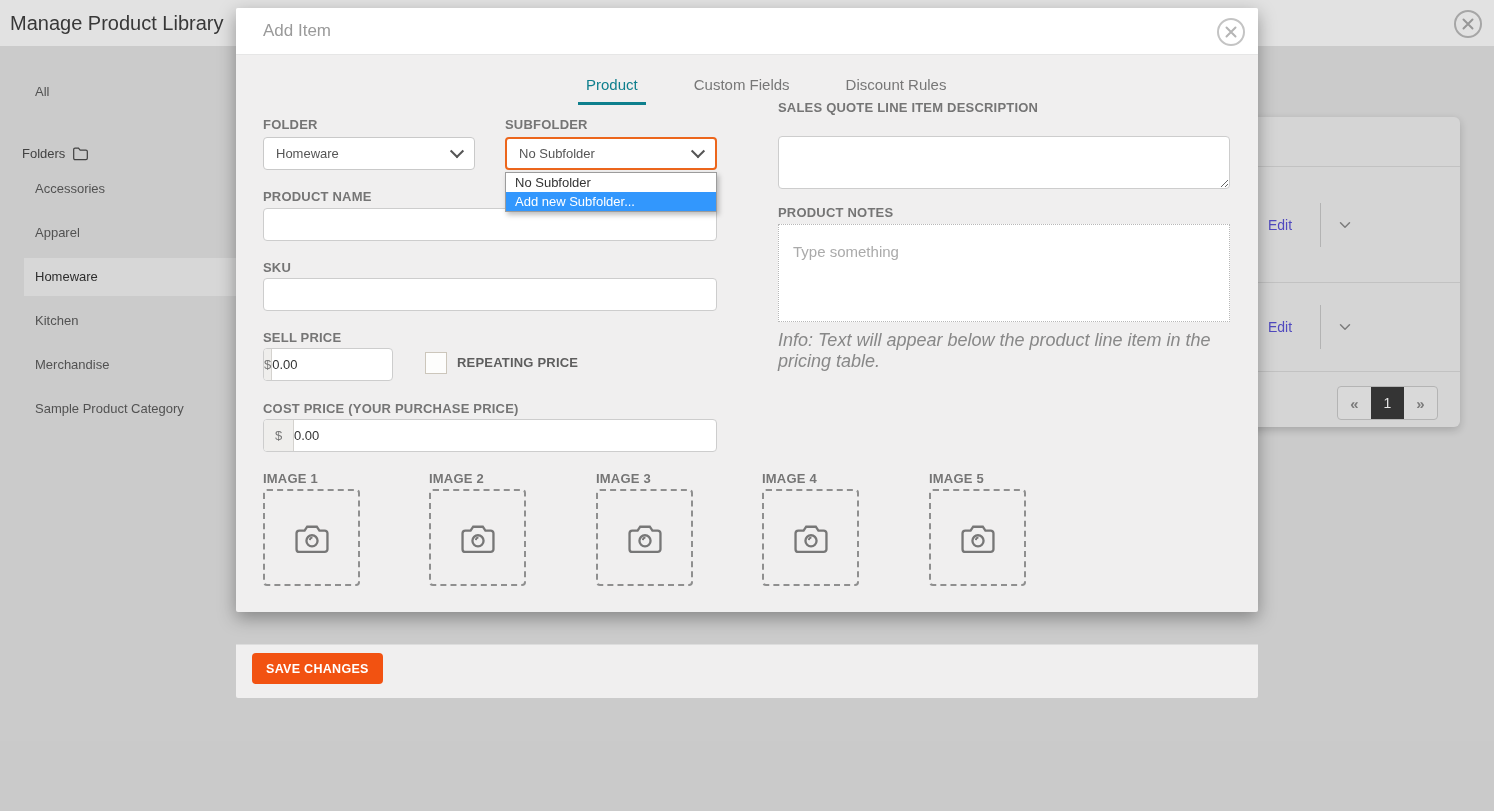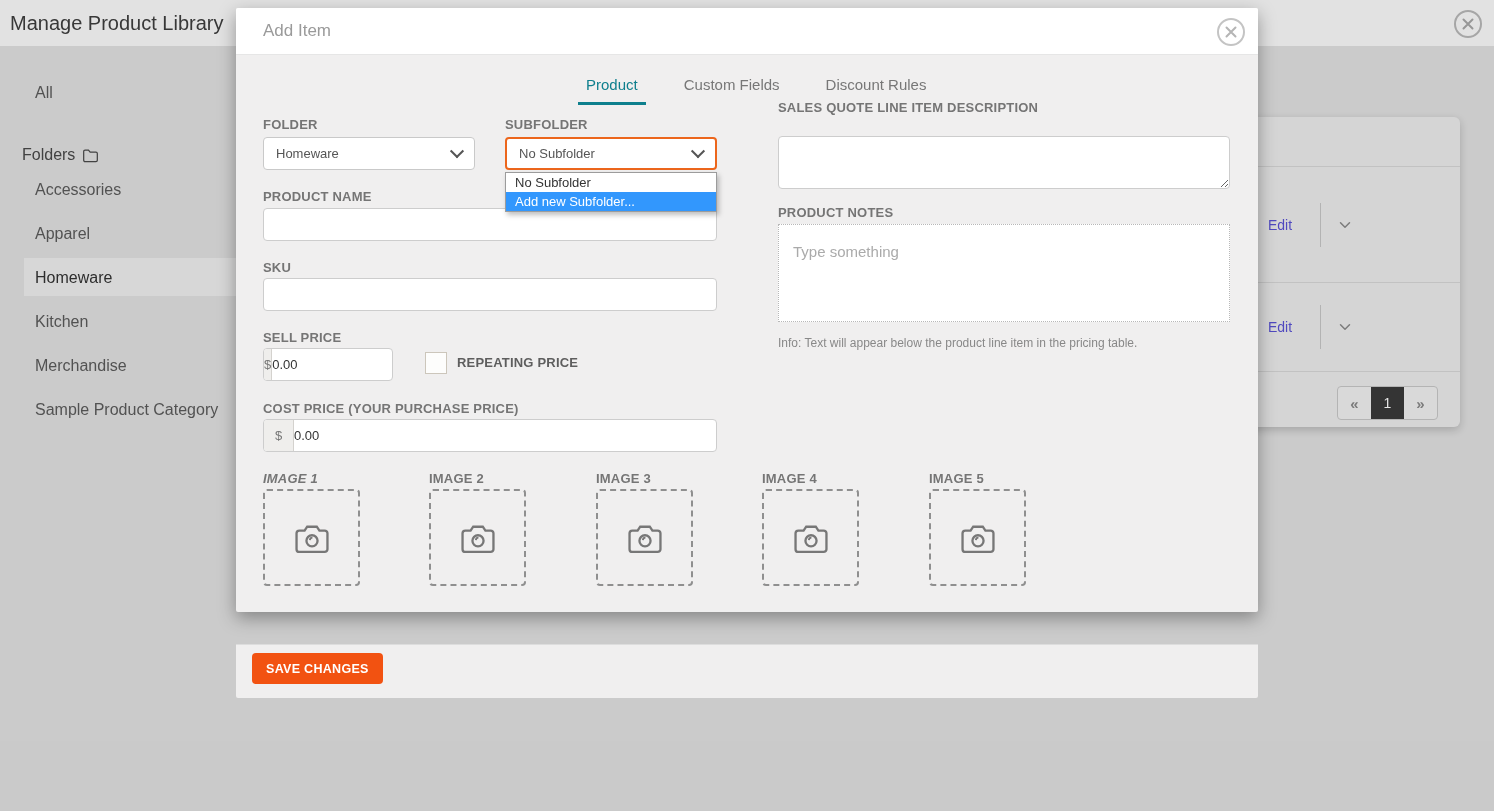--- a/index.html
+++ b/index.html
@@ -7,21 +7,21 @@
 
   
   #page { position:absolute; inset:0; }
   .page-header { position:absolute; left:0; top:0; width:1494px; height:47px; background:#fcfcfc; border-bottom:1px solid #e2e2e2; }
   .page-title { position:absolute; left:10px; top:12px; font-size:20px; color:#3f3f3f; }
   .circle-close { position:absolute; width:30px; height:30px; }
   .page-close { right:11px; top:9px; }
 
   .page-body { position:absolute; left:0; top:47px; width:1494px; height:694px; background:#e2e2e2; }
 
-  .sidebar-item { position:absolute; font-size:16px; color:#5c5c5c; cursor:pointer; }
+  .sidebar-item { position:absolute; font-size:13px; color:#5c5c5c; cursor:pointer; }
   .sidebar-folders { color:#4a4a4a; display:flex; align-items:center; gap:7px; }
   .sidebar-selected-bg { position:absolute; left:24px; top:211px; width:300px; height:38px; background:#f0f0f0; }
   .sidebar-item.selected { color:#333; }
 
   .content-panel { position:absolute; left:280px; top:70px; width:1180px; height:310px; background:#eeeeee; border-radius:6px; box-shadow:0 3px 8px rgba(0,0,0,0.18); }
   .panel-headrow { position:absolute; left:0; top:0; width:100%; height:50px; border-bottom:1px solid #d9d9d9; }
   .panel-row { position:absolute; left:0; width:100%; border-bottom:1px solid #d9d9d9; }
   .row1 { top:50px; height:116px; }
   .row2 { top:166px; height:89px; }
   .row-actions { position:absolute; left:988px; top:50%; transform:translateY(-50%); display:flex; align-items:center; }
@@ -43,21 +43,21 @@
 
   
   #overlay { position:absolute; inset:0; background:rgba(0,0,0,0.10); z-index:5; }
 
   
   #modal { position:absolute; left:236px; top:8px; width:1022px; height:604px; background:#f0efef; z-index:10; box-shadow:0 6px 18px rgba(0,0,0,0.35); border-radius:2px; }
   .m-header { position:absolute; left:0; top:0; width:100%; height:47px; background:#fff; border-bottom:1px solid #e6e6e6; border-radius:2px 2px 0 0; }
   .m-title { position:absolute; left:27px; top:13px; font-size:17px; color:#9a9a9a; }
   .m-close { right:12px; top:9px; }
 
-  .tabs { position:absolute; left:342px; top:66px; display:flex; gap:30px; }
+  .tabs { position:absolute; left:342px; top:66px; display:flex; gap:40px; }
   .tab { font-size:15px; color:#777; padding:2px 8px 9px 8px; cursor:pointer; }
   .tab.active { color:#0e7f8d; border-bottom:3px solid #0e7f8d; }
 
   .flabel { position:absolute; font-size:13px; font-weight:bold; color:#757575; letter-spacing:.2px; }
 
   .sel { position:absolute; height:33px; background:#fff; border:1px solid #c9c9c9; border-radius:4px; display:flex; align-items:center; padding:0 12px; font-size:13px; color:#555; cursor:pointer; }
   .sel .chev { margin-left:auto; width:10px; height:10px; border-right:2px solid #555; border-bottom:2px solid #555; transform:rotate(45deg) translate(-2px,-2px); }
   .sel.open-orange { border:2px solid #ec661c; }
 
   .dropdown-list { position:absolute; left:269px; top:164px; width:212px; background:#fff; border:1px solid #9c9c9c; box-shadow:2px 3px 5px rgba(0,0,0,0.25); z-index:20; }
@@ -72,21 +72,21 @@
 
   .checkbox { position:absolute; left:189px; top:344px; width:22px; height:22px; background:#fdfdfc; border:1px solid #ccc6bb; cursor:pointer; }
   .chk-label { position:absolute; left:221px; top:347px; font-size:13px; font-weight:bold; color:#5e5e5e; letter-spacing:.2px; }
 
   .img-slot { position:absolute; top:481px; width:97px; height:97px; border:2px dashed #8f8f8f; border-radius:4px; display:flex; align-items:center; justify-content:center; cursor:pointer; }
 
   .bigtextarea { position:absolute; left:542px; top:128px; width:452px; height:53px; background:#fff; border:1px solid #cdcdcd; border-radius:4px; resize:vertical; padding:6px 10px; font-size:13px; font-family:inherit; color:#333; }
 
   .notes-box { position:absolute; left:542px; top:216px; width:452px; height:98px; background:#fff; border:1px dotted #b8b8b8; padding:18px 14px; cursor:text; }
   .notes-placeholder { font-size:15px; color:#aaa; }
-  .notes-info { position:absolute; left:542px; top:322px; font-size:12px; color:#888;margin-top:6px; }
+  .notes-info { position:absolute; left:542px; top:322px; font-size:18px; font-style:italic; color:#888; }
 
   .m-footer { position:absolute; left:0; top:636px; width:100%; height:54px; border-top:1px solid #ddd; background:#f0efef; border-radius:0 0 2px 2px; }
   .save-btn { position:absolute; left:16px; top:8px; height:31px; padding:0 14px; background:#f25211; color:#fff; border:none; border-radius:4px; font-size:12.5px; font-weight:bold; letter-spacing:.3px; cursor:pointer; font-family:inherit; }
 
   svg { display:block; }
 </style>
 </head>
 <body>
 
 <div id="page">
@@ -204,21 +204,21 @@
 
   <div class="checkbox"></div>
   <div class="chk-label">REPEATING PRICE</div>
 
   <div class="flabel" style="left:27px; top:393px;">COST PRICE (YOUR PURCHASE PRICE)</div>
   <div class="money-group" style="left:27px; top:411px; width:454px;">
     <span class="money-prefix">$</span>
     <input class="money-input" value="0.00" style="">
   </div>
 
-  <div class="flabel" style="left:27px; top:463px;font-style:italic;">IMAGE 1</div>
+  <div class="flabel" style="left:27px; top:463px;">IMAGE 1</div>
   <div class="flabel" style="left:193px; top:463px;">IMAGE 2</div>
   <div class="flabel" style="left:360px; top:463px;">IMAGE 3</div>
   <div class="flabel" style="left:526px; top:463px;">IMAGE 4</div>
   <div class="flabel" style="left:693px; top:463px;">IMAGE 5</div>
 
   <div class="img-slot" style="left:27px;">
     <svg width="38" height="34" viewBox="0 0 24 22">
       <path d="M22 18.2 a1.8 1.8 0 0 1-1.8 1.8 H3.8 A1.8 1.8 0 0 1 2 18.2 V8 a1.8 1.8 0 0 1 1.8-1.8 h3.4 L8.9 3.7 h6.2 l1.7 2.5 h3.4 A1.8 1.8 0 0 1 22 8 z" fill="none" stroke="#777" stroke-width="1.5"></path>
       <circle cx="12" cy="12.8" r="3.6" fill="none" stroke="#777" stroke-width="1.5"></circle>
       <path d="M10.6 12.4 a1.7 1.7 0 0 1 1.7-1.6" fill="none" stroke="#777" stroke-width="1.2"></path>

